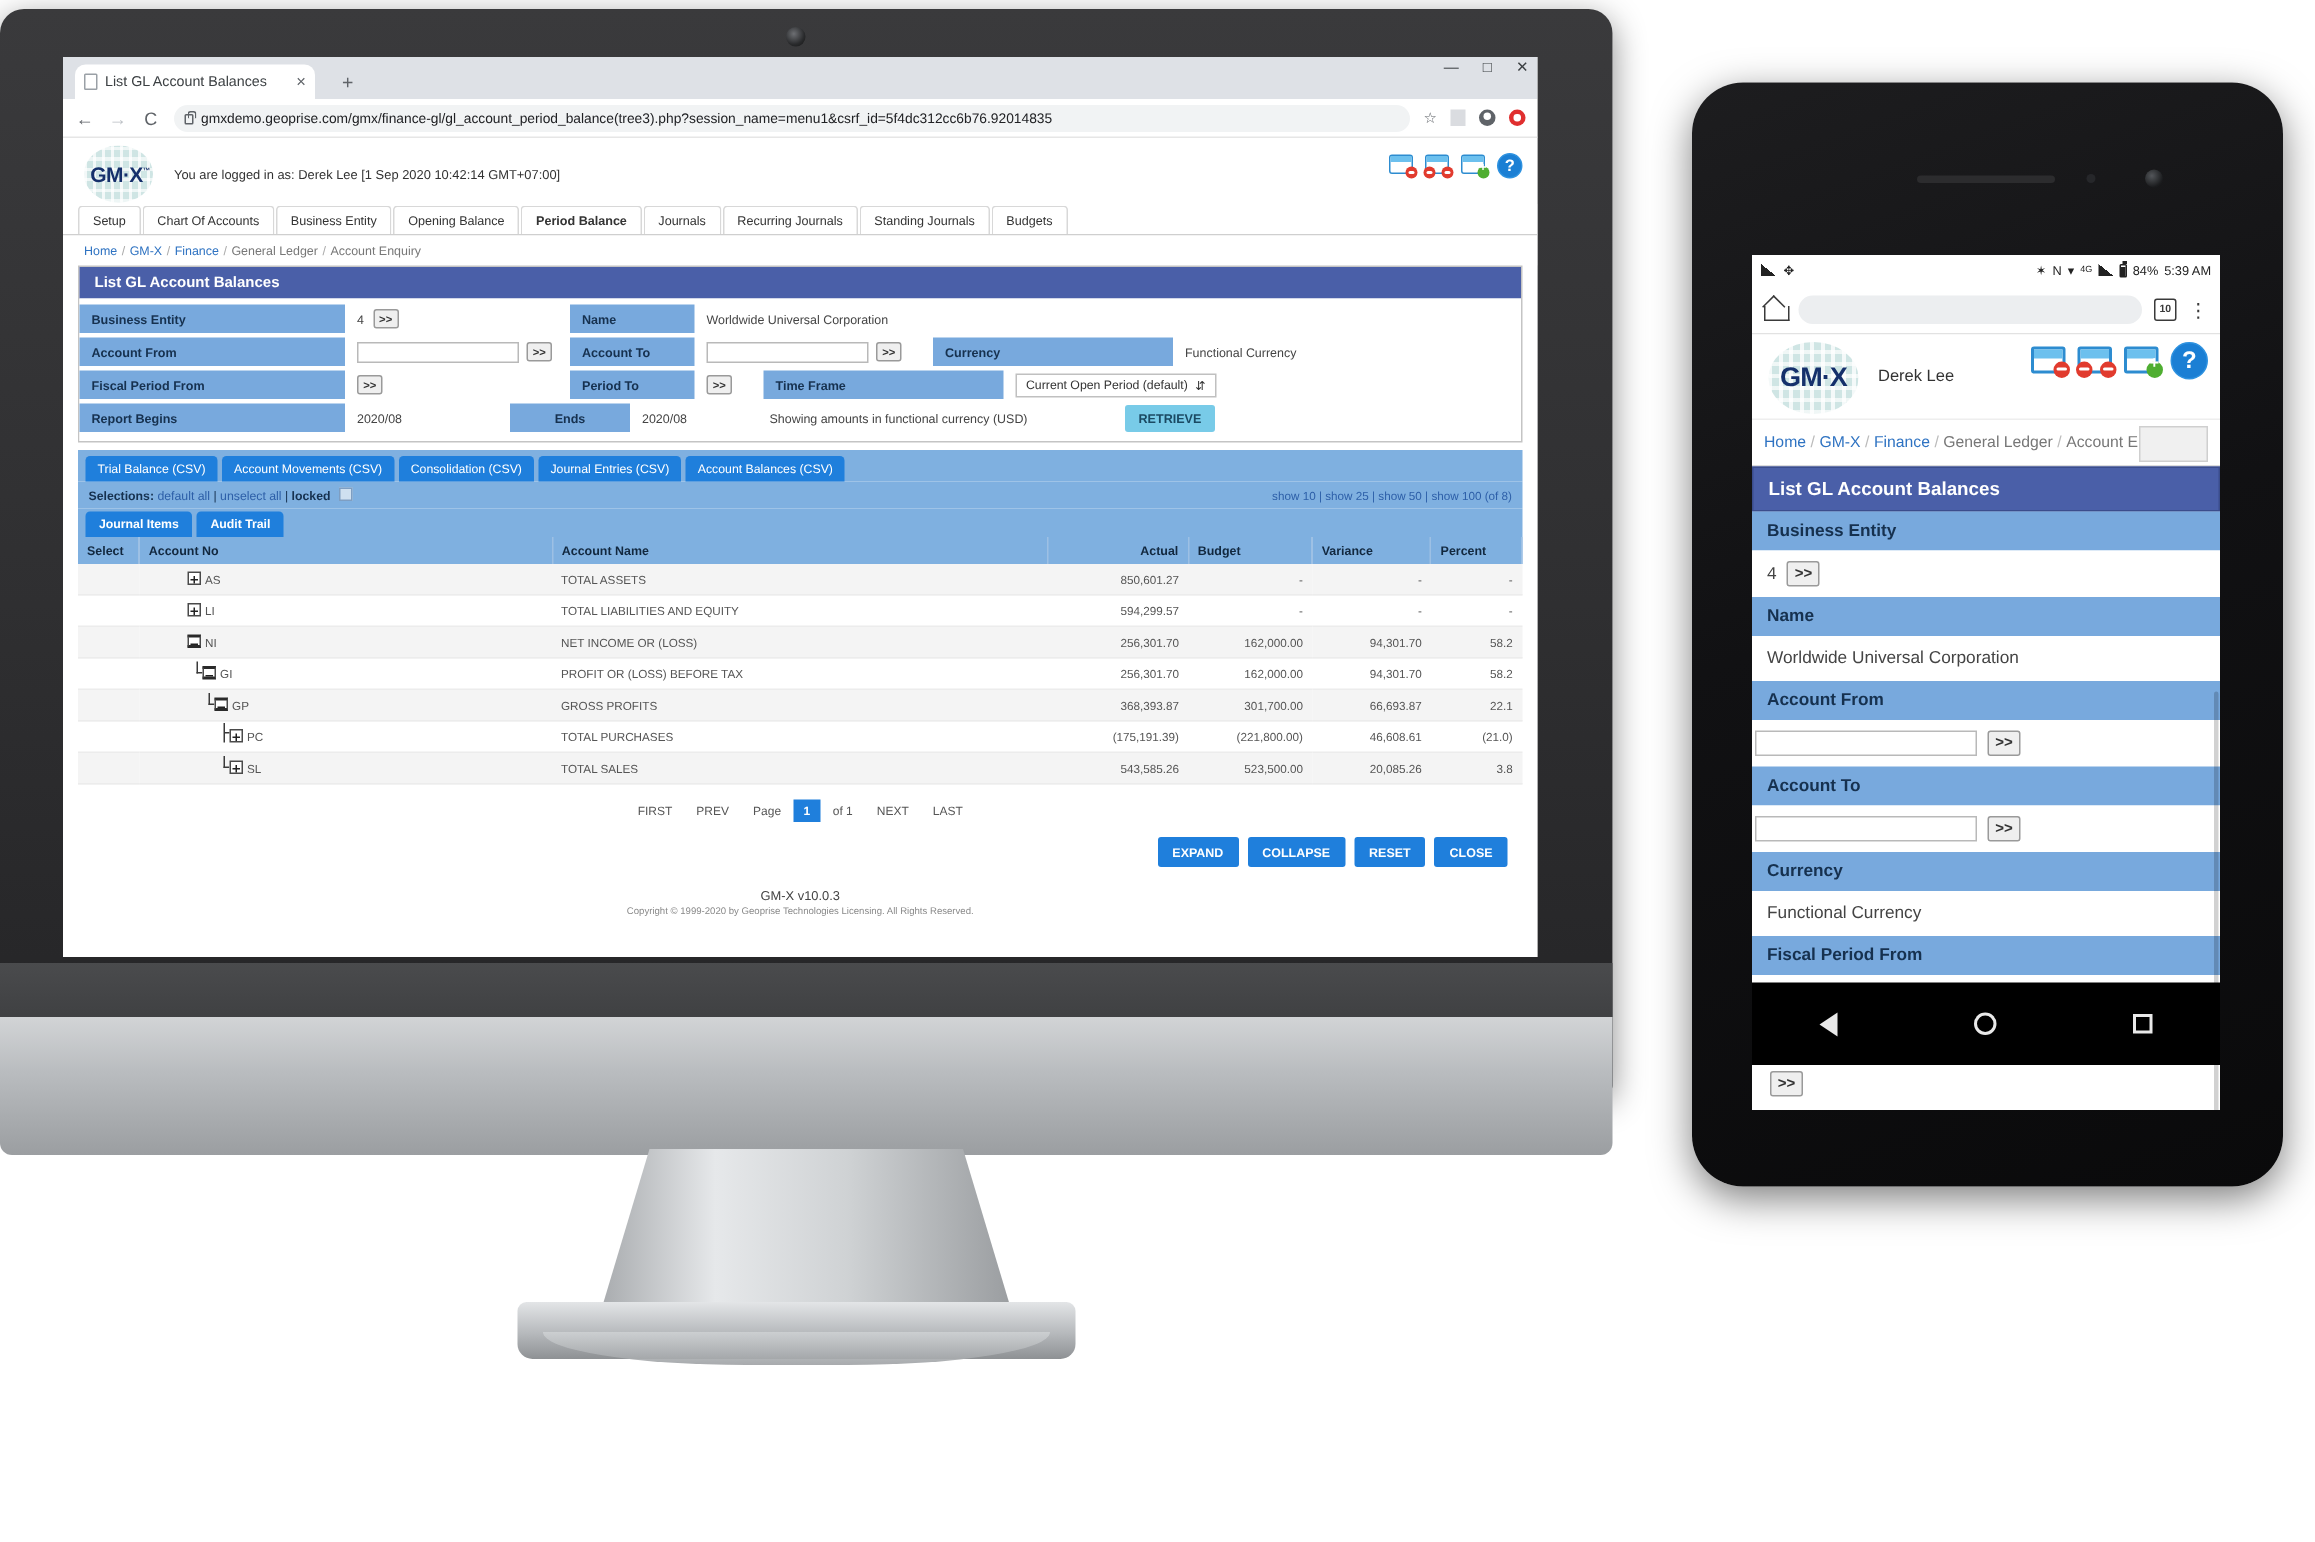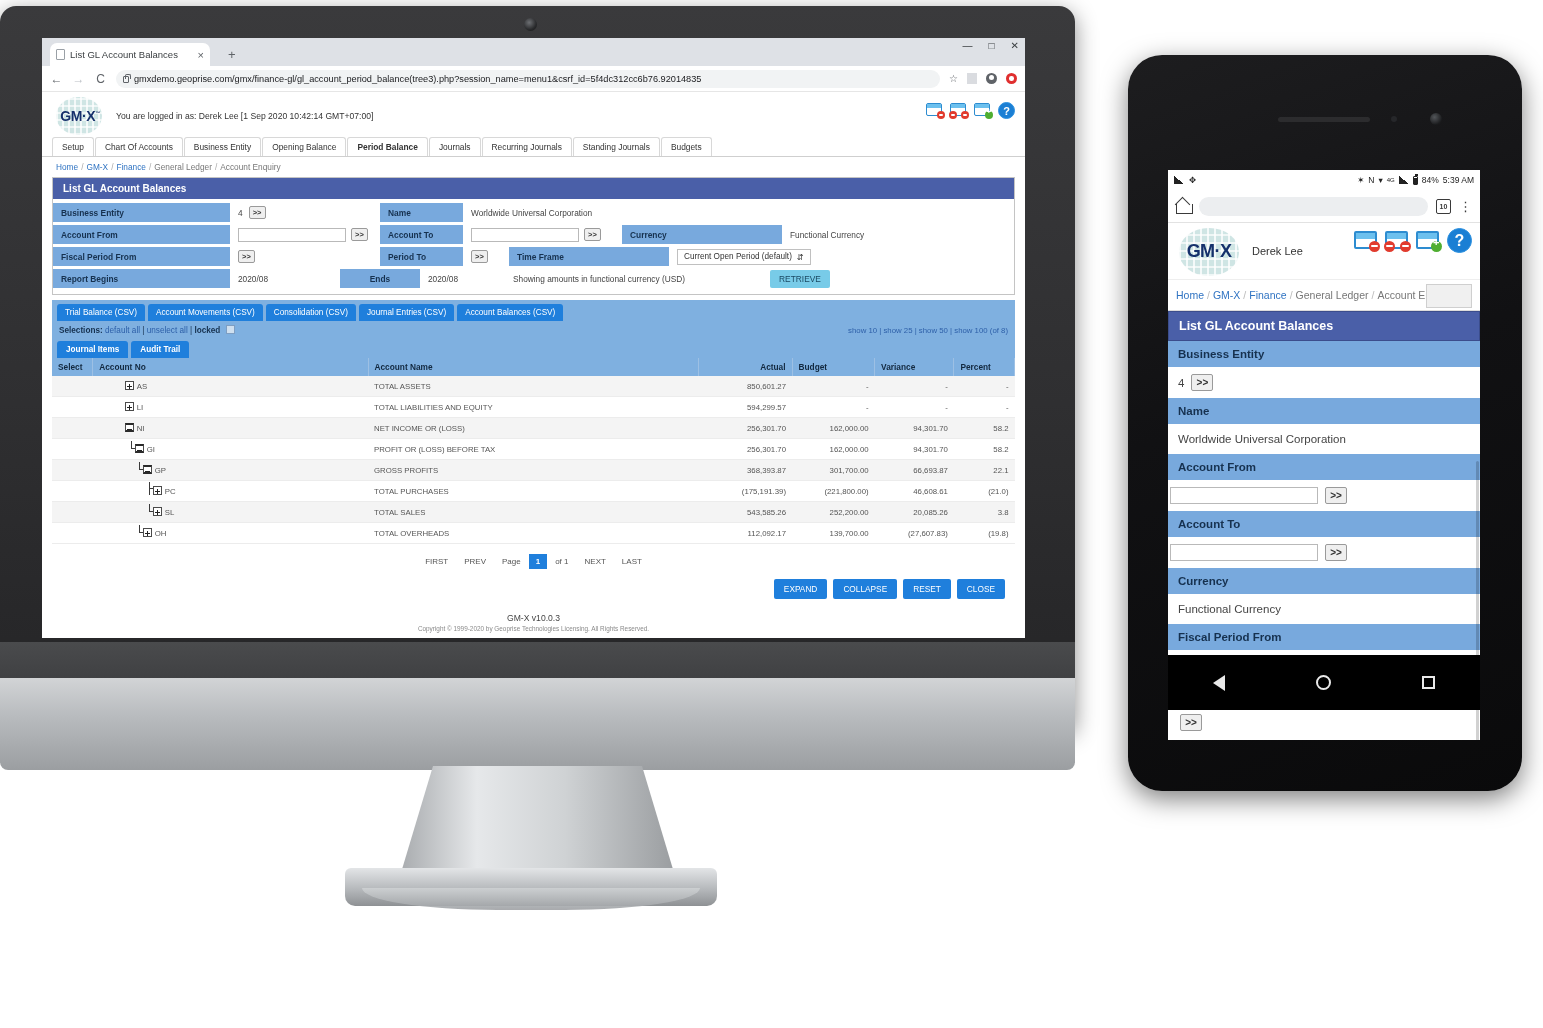--- a/index.html
+++ b/index.html
@@ -124,21 +124,21 @@
   .panel-title { background:#4a5fa8; color:#fff; font-size:10px; font-weight:bold; padding:5px 10px; }
   .formgrid { background:#fff; padding:4px 0 6px 0; }
   .frow { display:flex; align-items:stretch; min-height:19px; margin-bottom:3px; }
   .flabel { background:#78a9dd; color:#16314f; font-weight:bold; font-size:8.4px; display:flex; align-items:center;
             padding:0 8px; }
   .fval { display:flex; align-items:center; font-size:8.3px; color:#444; padding:0 8px; }
   .tinp { height:14px; border:1px solid #b9b9b9; background:#fff; }
   .dd { display:inline-flex; align-items:center; justify-content:center; height:13px; min-width:17px;
         border:1px solid #9a9a9a; background:#efefef; font-size:7.5px; font-weight:bold; color:#333; border-radius:2px; }
   .selbox { border:1px solid #c0c0c0; background:#fff; font-size:8.2px; padding:2px 6px; color:#333; display:flex; gap:5px; align-items:center;}
-  .retrieve { background:#78cbe8; color:#1b4a63; font-size:8.4px; font-weight:normal; padding:4px 9px; border-radius:2px;margin-left:20px; }
+  .retrieve { background:#78cbe8; color:#1b4a63; font-size:8.4px; font-weight:bold; padding:4px 9px; border-radius:2px; }
 
   .csvbar { background:#7fb0e0; padding:4px 5px 0 5px; display:flex; gap:3px; }
   .csvbtn { background:#1f7fdc; color:#fff; font-size:8.2px; padding:4px 8px; border-radius:3px 3px 0 0; white-space:nowrap; }
   .selrow { background:#7fb0e0; padding:4px 7px; font-size:8.2px; color:#16314f; display:flex; justify-content:space-between; align-items:center;}
   .selrow b { font-weight:bold; }
   .selrow a { color:#2d5fa8; text-decoration:none; }
   .lockbox { display:inline-block; width:9px;height:9px;background:#cfe0f0;border:1px solid #7e9ec2;vertical-align:-1px; margin-left:3px;}
   .showlinks { font-size:7.8px; color:#2d5fa8; }
   .jbar { background:#7fb0e0; padding:2px 5px 0 5px; display:flex; gap:3px; }
   .jbtn { background:#1f7fdc; color:#fff; font-size:8.2px; font-weight:bold; padding:4px 9px; border-radius:3px 3px 0 0; }
@@ -156,21 +156,21 @@
   .treeicon .bx.plus:after { content:""; position:absolute; left:3.3px; top:1.6px; width:1.3px; height:5px; background:#222; }
   .treeicon .bx.dbl { border-top:2.4px solid #2a2a2a; border-bottom:2.4px solid #2a2a2a; }
   .treeicon .elbow { position:absolute; left:0; top:-3px; width:4px; height:8px; border-left:1.4px solid #3a3a3a; border-bottom:1.4px solid #3a3a3a; }
   .treeicon .tee { position:absolute; left:0; top:-4px; width:4px; height:13px; border-left:1.4px solid #3a3a3a; }
   .treeicon .tee:after { content:""; position:absolute; left:0; top:6px; width:4px; height:1.4px; background:#3a3a3a; }
 
   .pager { display:flex; justify-content:center; gap:0; padding:10px 0 6px; }
   .pg { font-size:8px; color:#555; padding:3px 8px;text-align:center; }
   .pg.cur { background:#1f7fdc; color:#fff; font-weight:bold; padding:3px 7px; }
   .actionbar { display:flex; justify-content:flex-end; gap:6px; padding:4px 10px 8px; }
-  .abtn { background:#1f7fdc; color:#fff; font-size:8.3px; font-weight:normal; padding:5px 10px; border-radius:2px; }
+  .abtn { background:#1f7fdc; color:#fff; font-size:8.3px; font-weight:bold; padding:5px 10px; border-radius:2px; }
   .footer { text-align:center; padding:6px 0 4px; }
   .footer .v { font-size:8.6px; color:#444; }
   .footer .c { font-size:6.4px; color:#8a8a8a; margin-top:2px; }
 
   
   #phone { position:absolute; left:1128px; top:55px; width:400px; height:740px; }
   .ph-body {
     position:absolute; left:0; top:0; width:394px; height:736px;
     background:linear-gradient(160deg,#1d1d1f 0%, #111113 45%, #0a0a0b 100%);
     border-radius:34px;
@@ -467,32 +467,23 @@
               <td class="num">(175,191.39)</td>
               <td class="num">(221,800.00)</td>
               <td class="num">46,608.61</td>
               <td class="num">(21.0)</td>
             </tr>
             <tr class="alt">
               <td></td>
               <td><span style="padding-left:50px;"><span class="treeicon"><span class="elbow"></span><span class="bx plus"></span></span><span>SL</span></span></td>
               <td>TOTAL SALES</td>
               <td class="num">543,585.26</td>
-              <td class="num">252,200.00</td>
+              <td class="num">523,500.00</td>
               <td class="num">20,085.26</td>
               <td class="num">3.8</td>
-            </tr>
-            <tr>
-              <td></td>
-              <td><span style="padding-left:40px;"><span class="treeicon"><span class="elbow"></span><span class="bx plus"></span></span><span>OH</span></span></td>
-              <td>TOTAL OVERHEADS</td>
-              <td class="num">112,092.17</td>
-              <td class="num">139,700.00</td>
-              <td class="num">(27,607.83)</td>
-              <td class="num">(19.8)</td>
             </tr>
           </tbody>
         </table>
 
         <div class="pager">
           <span class="pg">FIRST</span>
           <span class="pg">PREV</span>
           <span class="pg">Page</span>
           <span class="pg cur">1</span>
           <span class="pg">of 1</span>

